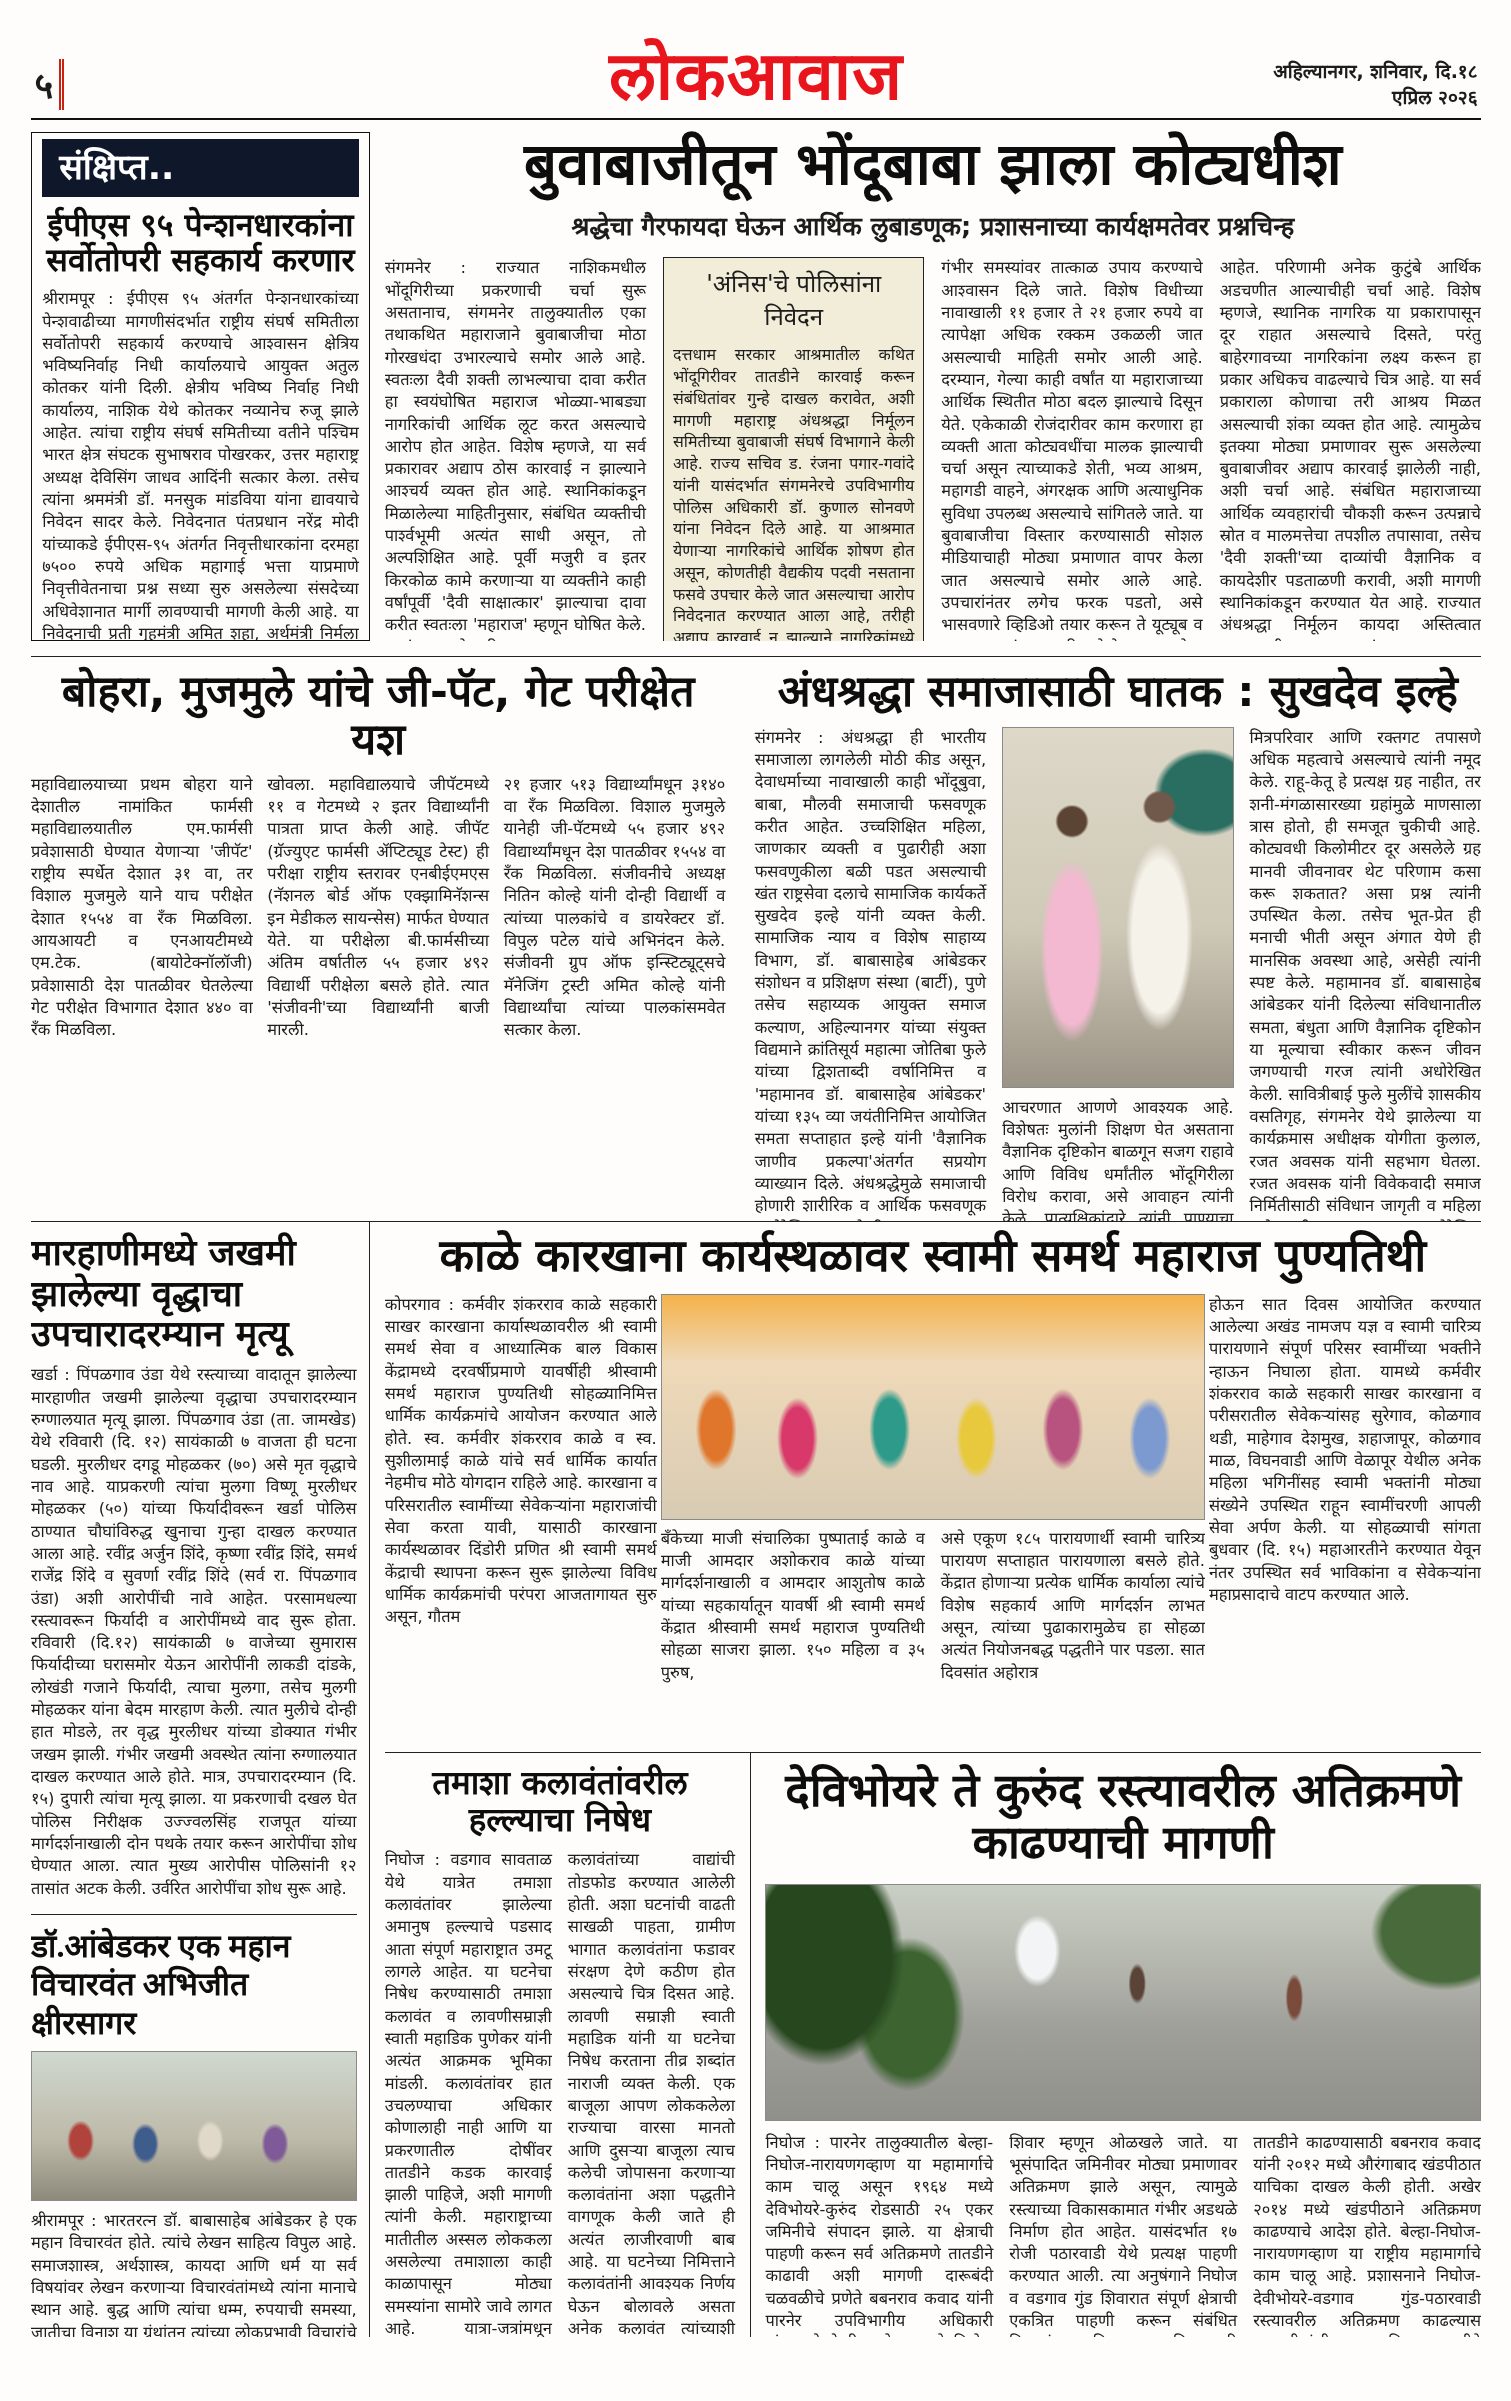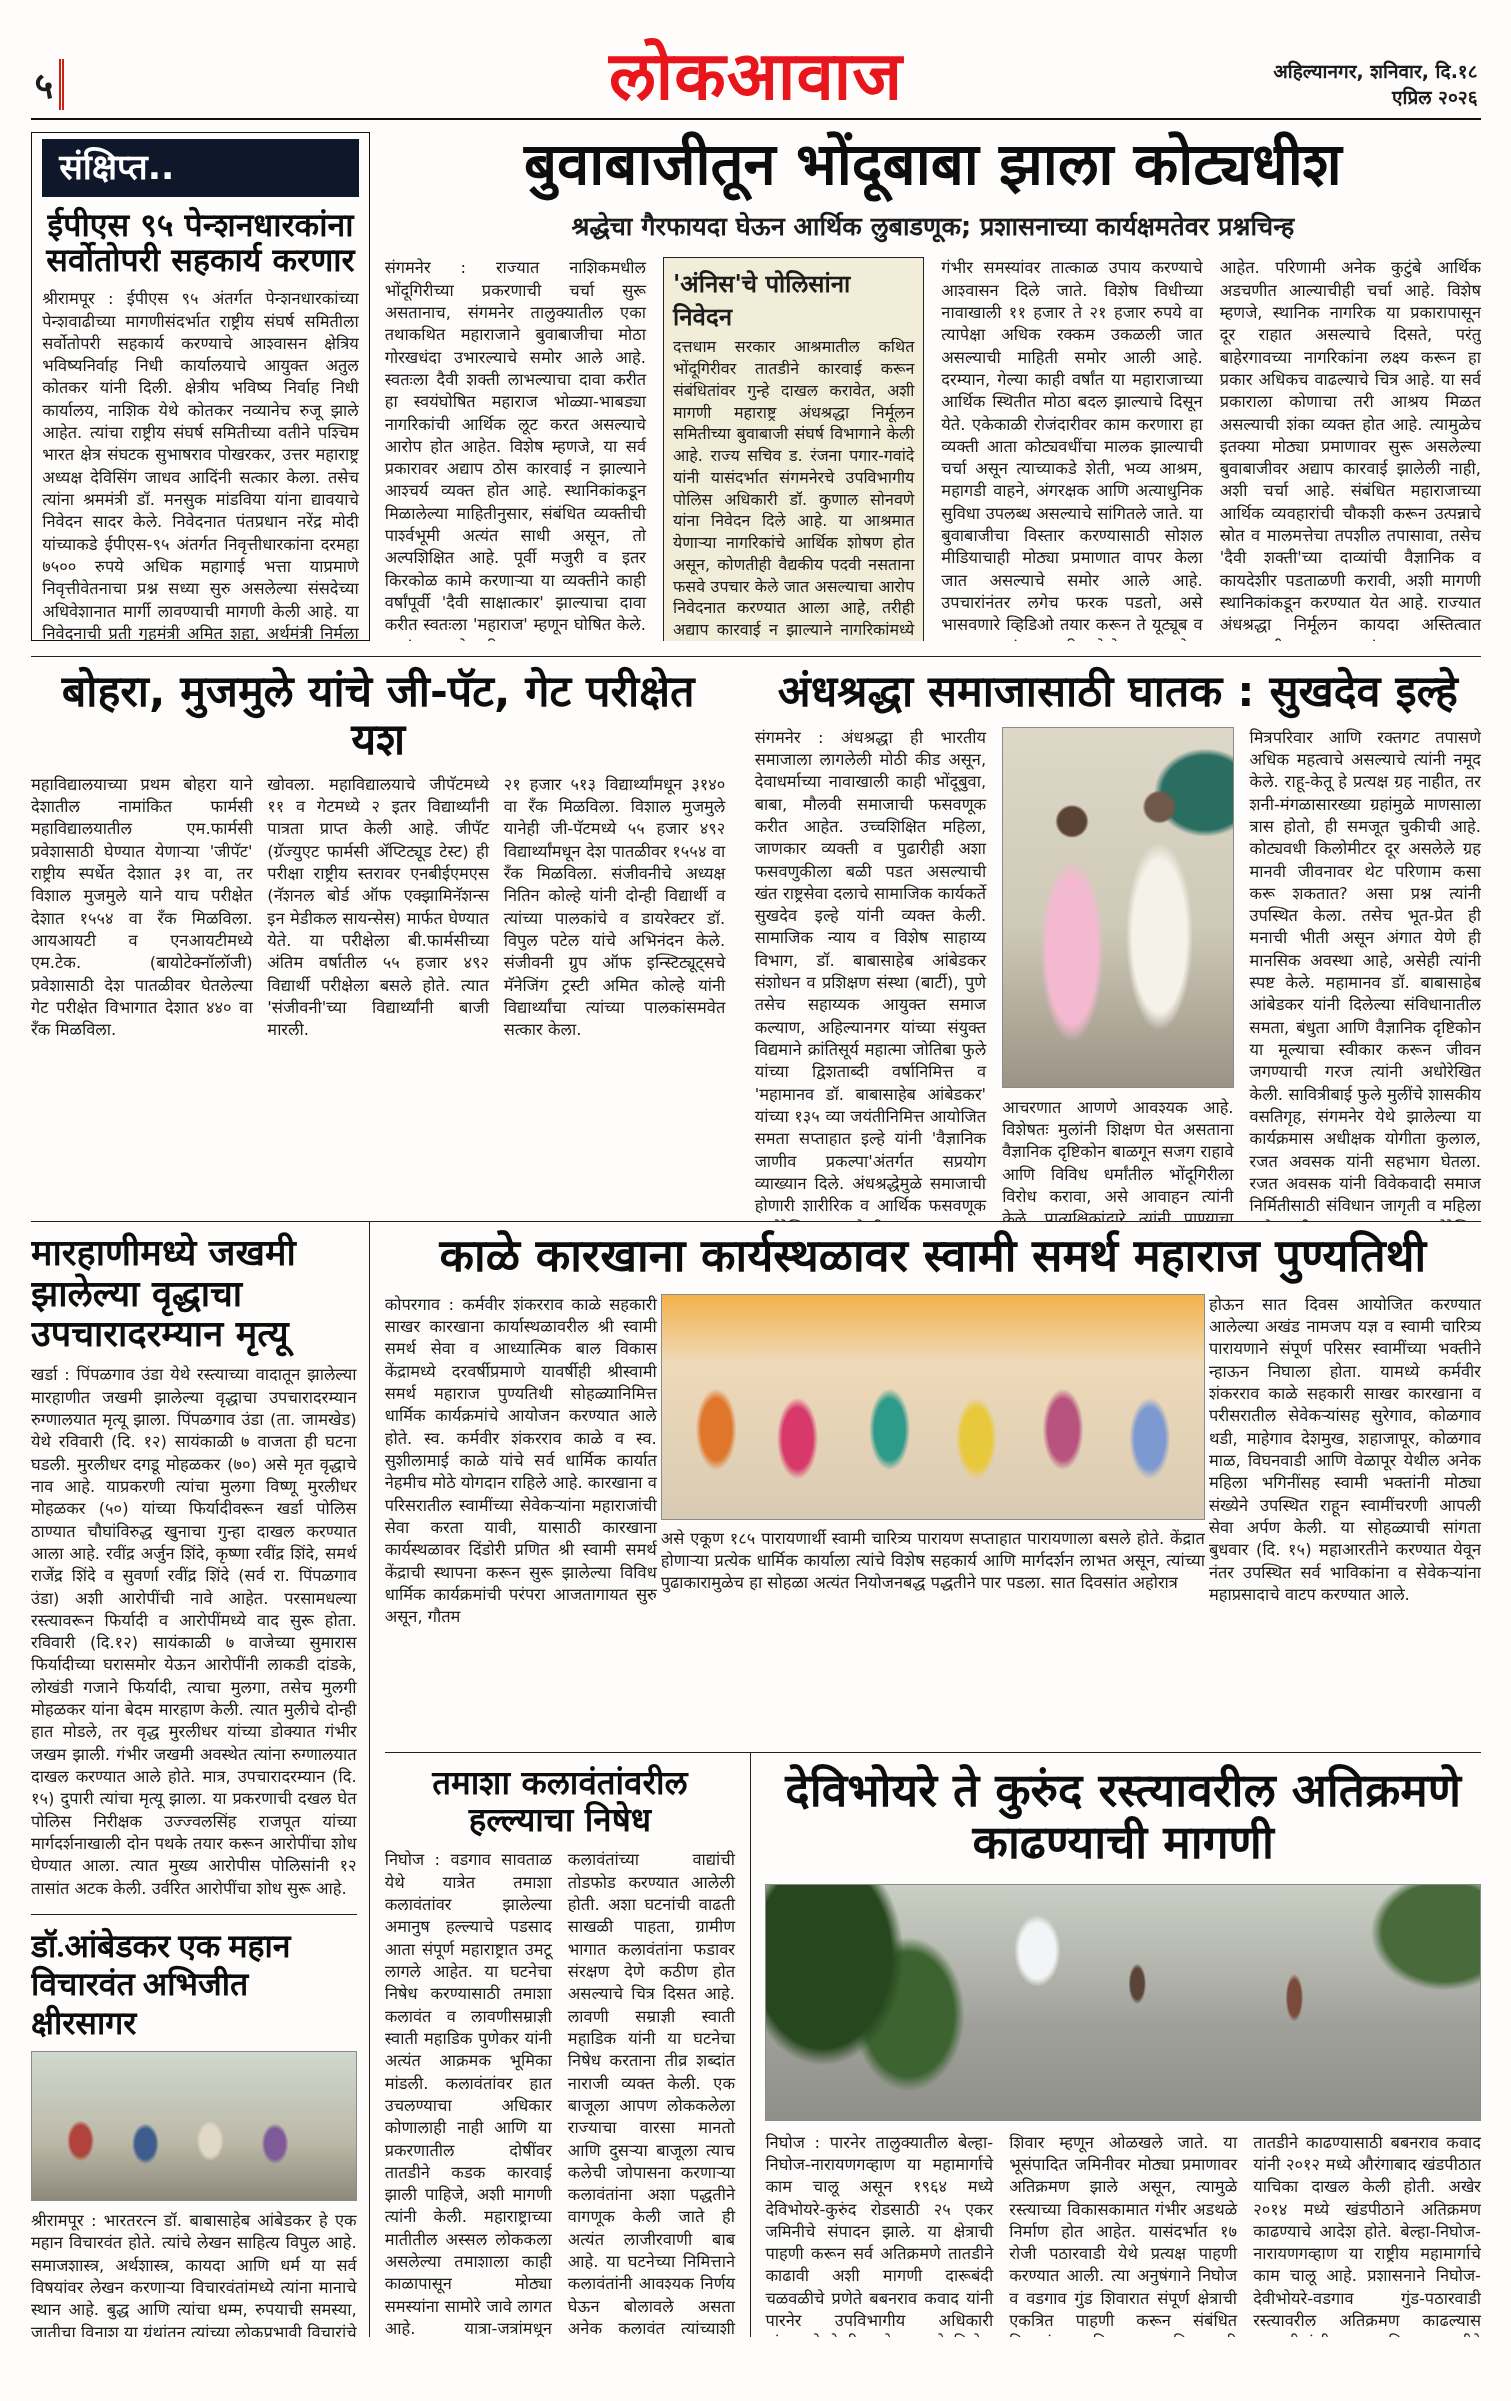--- a/index.html
+++ b/index.html
@@ -27,21 +27,21 @@
   .row-top { display:flex; padding:12.4px 0 14.7px 0; border-bottom:1.1px solid #222; height:537px; }
   .briefs { width:339px; border:1.7px solid #111; padding:0 10.2px 8px 10.2px; margin-right:14.7px; overflow:hidden; }
   .briefs-label { background:#0f172a; color:#fff; font-size:35px; font-weight:800;
     padding:3.4px 11.3px 8px 17px; margin:5.6px 0 10.2px 0; }
   .briefs-h { font-size:32px; margin-bottom:9px; }
   .lead { flex:1 1 0; min-width:0; display:flex; flex-direction:column; }
   .lead-h1 { font-size:58px; margin:0 5.6px; }
   .lead-h2 { font-size:25.4px; font-weight:700; text-align:center; margin:10.2px 0 4.5px 0; }
   .lead-cols { display:flex; gap:17px; margin-top:11.3px; flex:1; overflow:hidden; }
   .inset { background:#f2edd9; border:1.1px solid #222; padding:8px 9px; margin-bottom:8px; }
-  .inset-h { font-size:24px; font-weight:700; margin-bottom:4px; }
+  .inset-h { font-size:24px; font-weight:400; text-align:center; margin-bottom:12px; }
   .inset .bodytxt { font-size:16px; }
   
   .row-two { display:flex; border-bottom:1.1px solid #222; height:565px; }
   .gpat { width:709px; padding:10.2px 14.7px 8px 0; overflow:hidden; }
   .gpat-h { font-size:43px; margin-bottom:10.2px; }
   .gpat-top { display:flex; gap:10.2px; height:195px; }
   .gpat-intro { width:141px; }
   .gpat-photo { flex:1; background:
       radial-gradient(34px 51px at 12% 70%, #7a2230 0 45%, transparent 60%),
       radial-gradient(34px 51px at 26% 72%, #d9d4c8 0 45%, transparent 60%),
@@ -185,20 +185,21 @@
     </div>
 
     <div class="right-bottom">
       <article class="kale">
         <h2 class="hl kale-h">काळे कारखाना कार्यस्थळावर स्वामी समर्थ महाराज पुण्यतिथी</h2>
         <div class="kale-body">
           <div class="kale-c1 bodytxt">कोपरगाव : कर्मवीर शंकरराव काळे सहकारी साखर कारखाना कार्यास्थळावरील श्री स्वामी समर्थ सेवा व आध्यात्मिक बाल विकास केंद्रामध्ये दरवर्षीप्रमाणे यावर्षीही श्रीस्वामी समर्थ महाराज पुण्यतिथी सोहळ्यानिमित्त धार्मिक कार्यक्रमांचे आयोजन करण्यात आले होते. स्व. कर्मवीर शंकरराव काळे व स्व. सुशीलामाई काळे यांचे सर्व धार्मिक कार्यात नेहमीच मोठे योगदान राहिले आहे. कारखाना व परिसरातील स्वामींच्या सेवेकऱ्यांना महाराजांची सेवा करता यावी, यासाठी कारखाना कार्यस्थळावर दिंडोरी प्रणित श्री स्वामी समर्थ केंद्राची स्थापना करून सुरू झालेल्या विविध धार्मिक कार्यक्रमांची परंपरा आजतागायत सुरु असून, गौतम</div>
           <div class="kale-mid">
             <div class="photo kale-photo"></div>
             <div class="kale-mid-cols">
+              <div class="col bodytxt">बँकेच्या माजी संचालिका पुष्पाताई काळे व माजी आमदार अशोकराव काळे यांच्या मार्गदर्शनाखाली व आमदार आशुतोष काळे यांच्या सहकार्यातून यावर्षी श्री स्वामी समर्थ केंद्रात श्रीस्वामी समर्थ महाराज पुण्यतिथी सोहळा साजरा झाला. १५० महिला व ३५ पुरुष,</div>
               <div class="col bodytxt">असे एकूण १८५ पारायणार्थी स्वामी चारित्र्य पारायण सप्ताहात पारायणाला बसले होते. केंद्रात होणाऱ्या प्रत्येक धार्मिक कार्याला त्यांचे विशेष सहकार्य आणि मार्गदर्शन लाभत असून, त्यांच्या पुढाकारामुळेच हा सोहळा अत्यंत नियोजनबद्ध पद्धतीने पार पडला. सात दिवसांत अहोरात्र</div>
             </div>
           </div>
           <div class="kale-c4 bodytxt">होऊन सात दिवस आयोजित करण्यात आलेल्या अखंड नामजप यज्ञ व स्वामी चारित्र्य पारायणाने संपूर्ण परिसर स्वामींच्या भक्तीने न्हाऊन निघाला होता. यामध्ये कर्मवीर शंकरराव काळे सहकारी साखर कारखाना व परीसरातील सेवेकऱ्यांसह सुरेगाव, कोळगाव थडी, माहेगाव देशमुख, शहाजापूर, कोळगाव माळ, विघनवाडी आणि वेळापूर येथील अनेक महिला भगिनींसह स्वामी भक्तांनी मोठ्या संख्येने उपस्थित राहून स्वामींचरणी आपली सेवा अर्पण केली. या सोहळ्याची सांगता बुधवार (दि. १५) महाआरतीने करण्यात येवून नंतर उपस्थित सर्व भाविकांना व सेवेकऱ्यांना महाप्रसादाचे वाटप करण्यात आले.</div>
         </div>
       </article>
 
       <div class="bottom-pair">
         <article class="tamasha">
           <h2 class="hl tamasha-h">तमाशा कलावंतांवरील हल्ल्याचा निषेध</h2>

